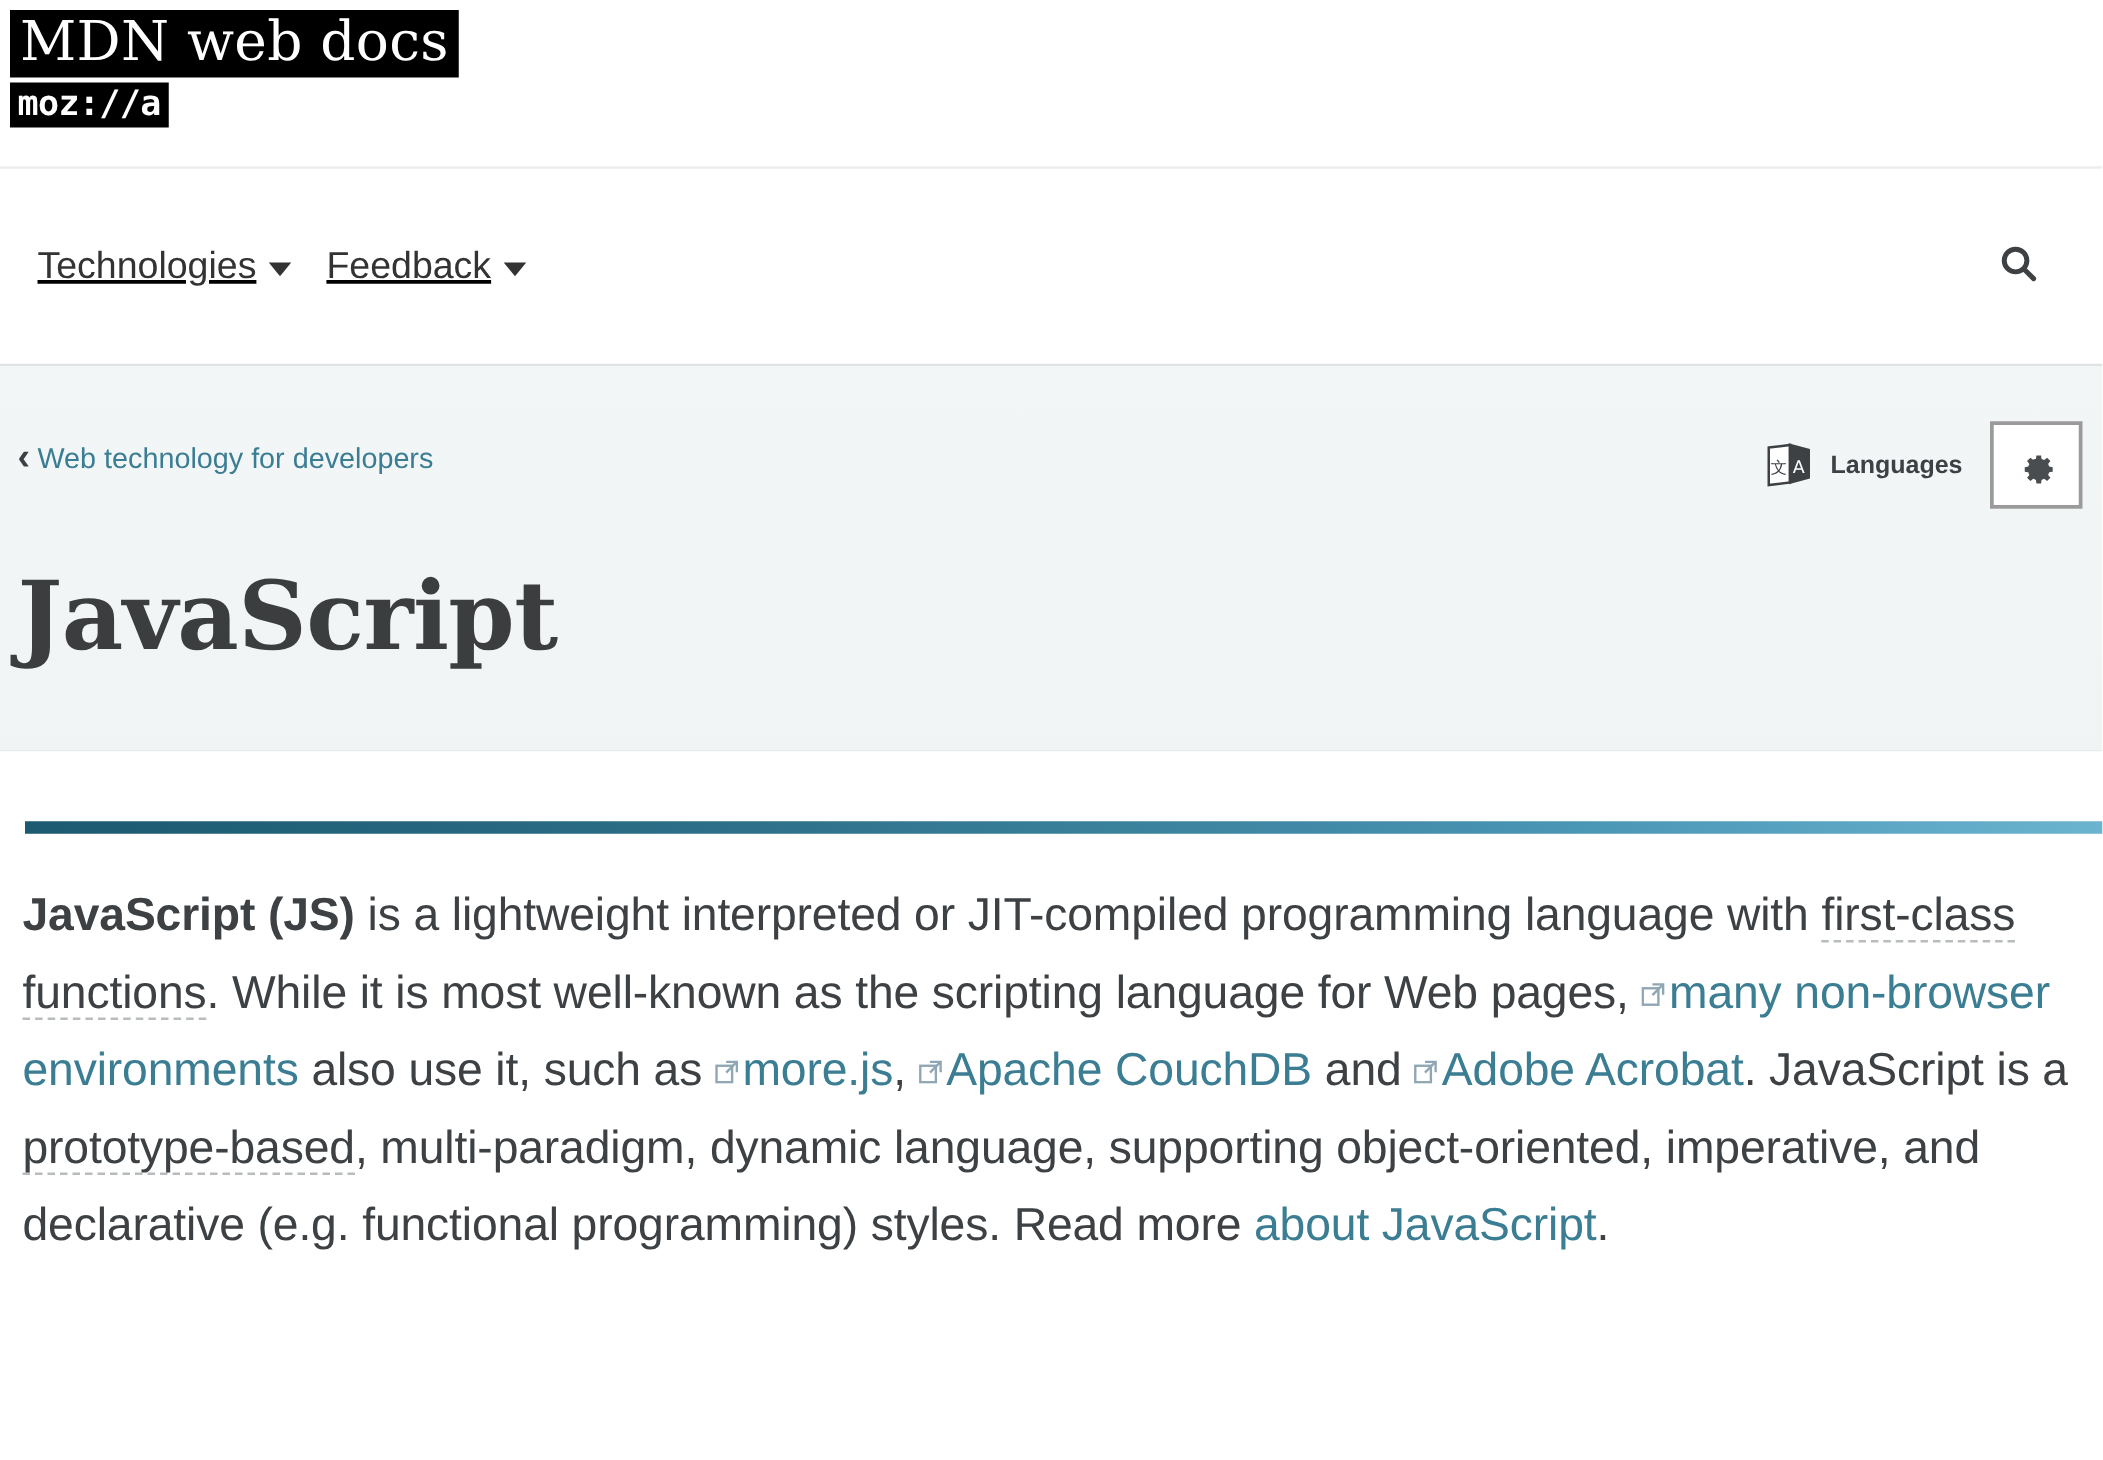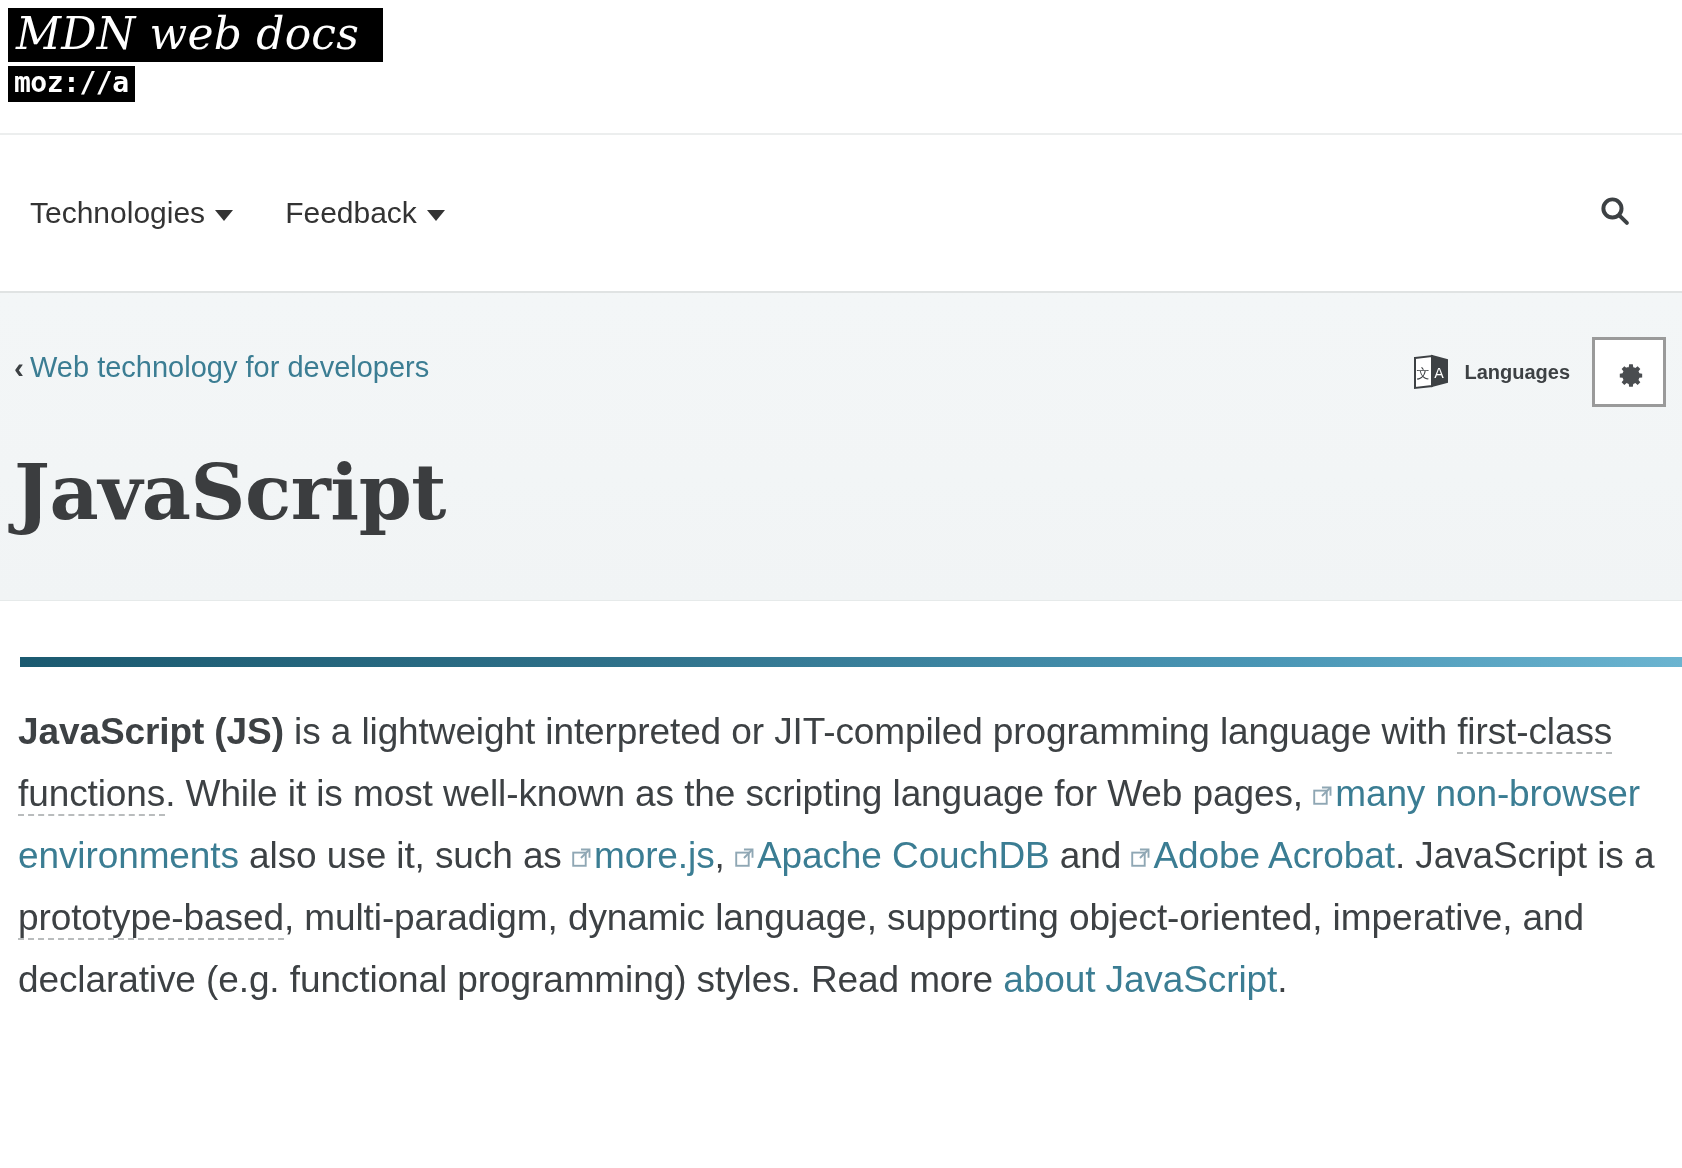--- a/index.html
+++ b/index.html
@@ -24,24 +24,23 @@
     display:flex;
     flex-direction:column;
     align-items:flex-start;
   }
   .logo-main {
     background:#000000;
     color:#ffffff;
     font-family:"DejaVu Serif","Liberation Serif",serif;
     font-size:44px;
     line-height:1.08;
-    padding:2px 24px 4px 8px;
+    padding:2px 8px 4px 8px;
     letter-spacing:0.2px;
     white-space:nowrap;
-    font-style:italic;
   }
   .logo-sub {
     background:#000000;
     color:#ffffff;
     font-family:"DejaVu Sans Mono","Liberation Mono",monospace;
     font-weight:bold;
     font-size:28px;
     line-height:1.15;
     padding:1px 6px 3px 6px;
     margin-top:4px;
@@ -73,22 +72,23 @@
     height:160px;
     background:#ffffff;
     border-top:2px solid #eceeee;
     border-bottom:2px solid #e0e3e3;
     display:flex;
     align-items:center;
   }
   .nav-items {
     display:flex;
     align-items:center;
-    gap:52px;
+    gap:28px;
     margin-left:30px;
+    text-decoration:underline;
   }
   .nav-item {
     display:flex;
     align-items:center;
     gap:10px;
     font-size:30px;
     color:#333333;
     cursor:pointer;
     white-space:nowrap;
   }
@@ -128,21 +128,21 @@
     cursor:pointer;
   }
   .bc-chevron {
     color:#3d4144;
     font-size:30px;
     font-weight:bold;
     line-height:1;
   }
   .bc-text {
     color:#3b7d93;
-    font-size:29px;
+    font-size:23px;
     white-space:nowrap;
   }
   .page-actions {
     position:absolute;
     right:16px; top:44px;
     display:flex;
     align-items:center;
     gap:22px;
   }
   .languages-btn {

